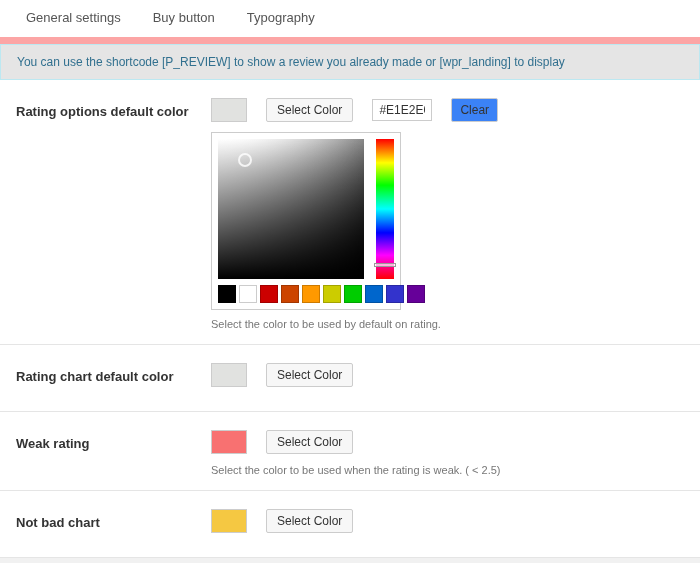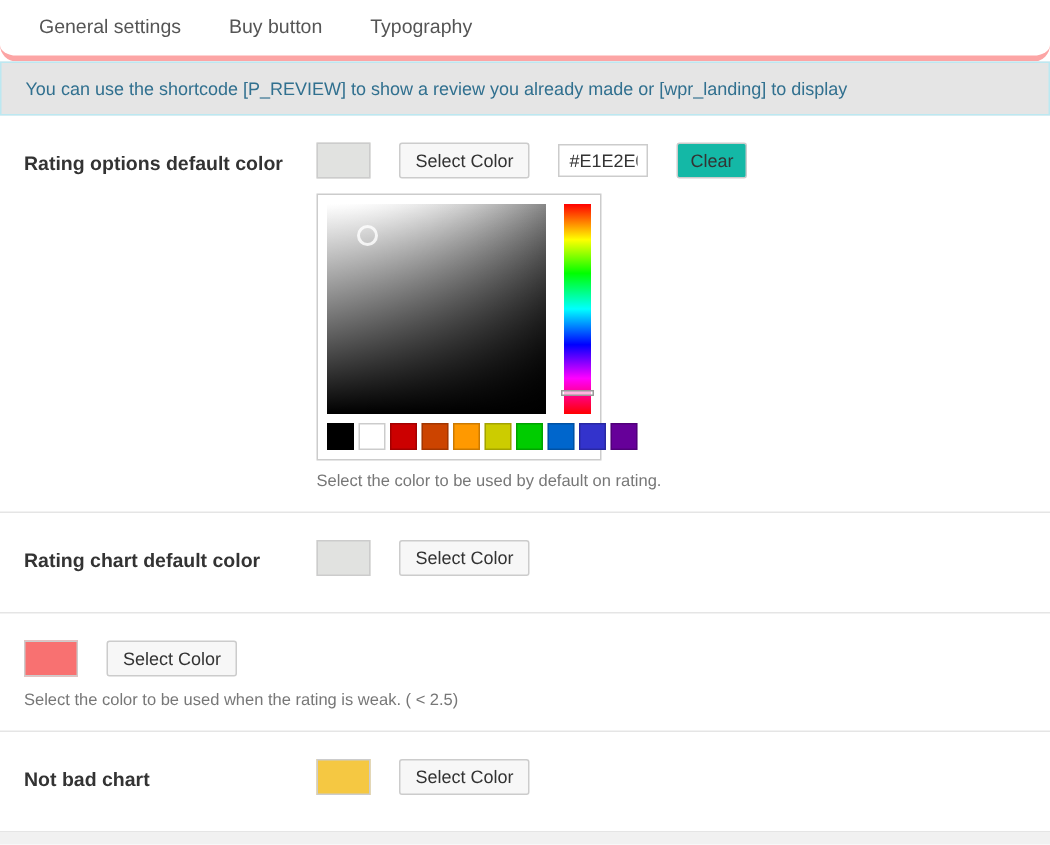--- a/index.html
+++ b/index.html
@@ -11,24 +11,23 @@
     }
     .page-wrapper {
       background: #fff;
       max-width: 700px;
       margin: 0 auto;
     }
 
     
     .tabs {
       display: flex;
-      border-bottom: 4px solid #fca5a5;
+      border-bottom: 7px solid #fca5a5;
       background: #fff;
       padding: 0 10px;
-      border-radius: 11px;
     }
     .tab {
       padding: 10px 16px;
       cursor: pointer;
       font-size: 13px;
       color: #555;
       border-bottom: 3px solid transparent;
       margin-bottom: -1px;
       white-space: nowrap;
     }
@@ -95,21 +94,21 @@
       display: inline-block;
     }
     .color-hex-input {
       border: 1px solid #ccc;
       padding: 3px 6px;
       font-size: 12px;
       width: 60px;
       color: #333;
     }
     .clear-btn {
-      background: #14b8a6;
+      background: #3b82f6;
       border: 1px solid #ccc;
       padding: 4px 8px;
       font-size: 12px;
       cursor: pointer;
       color: #333;
       border-radius: 2px;
     }
 
     
     .color-picker-widget {
@@ -268,20 +267,21 @@
       <div class="setting-label">Rating chart default color</div>
       <div class="setting-control">
         <div class="color-select-row">
           <div class="color-swatch-box chart-swatch"></div>
           <button class="select-color-btn">Select Color</button>
         </div>
       </div>
     </div>
 
     <div class="setting-row">
+      <div class="setting-label">Weak rating</div>
       <div class="setting-control">
         <div class="color-select-row">
           <div class="color-swatch-box weak-swatch"></div>
           <button class="select-color-btn">Select Color</button>
         </div>
         <div class="hint-text">Select the color to be used when the rating is weak. ( &lt; 2.5)</div>
       </div>
     </div>
 
     <div class="setting-row">

